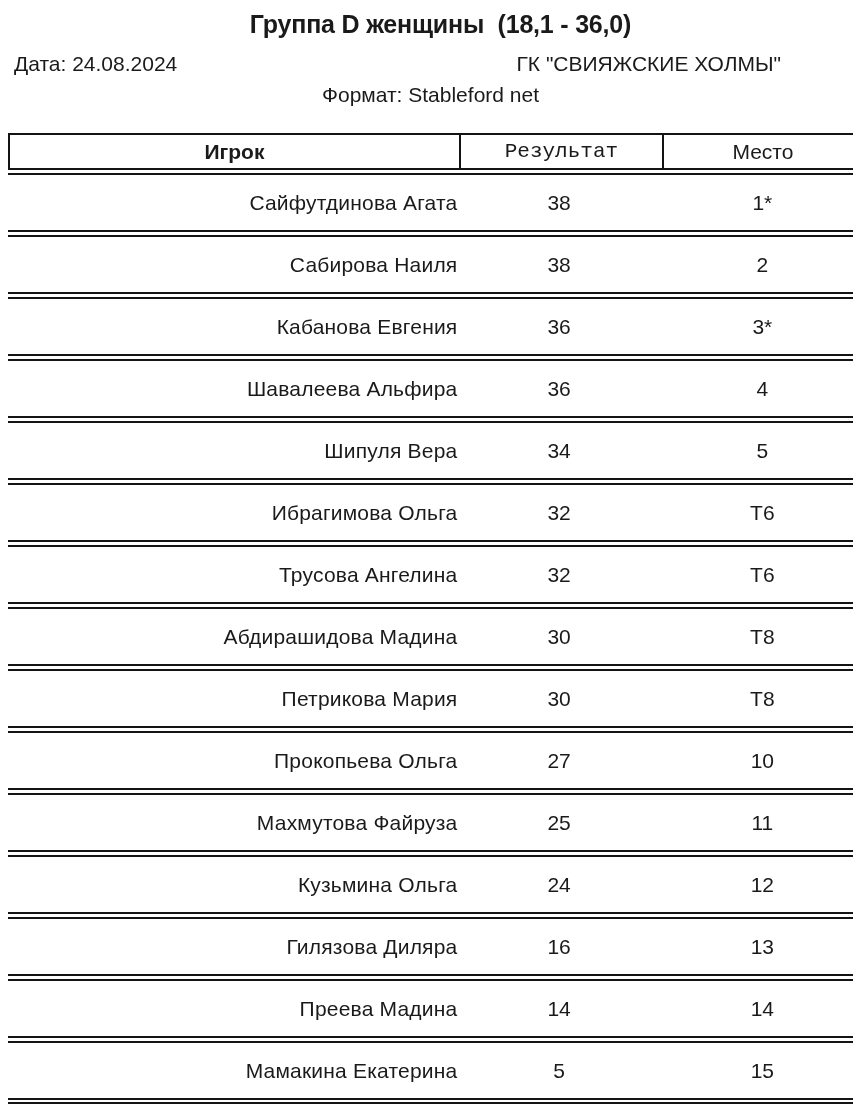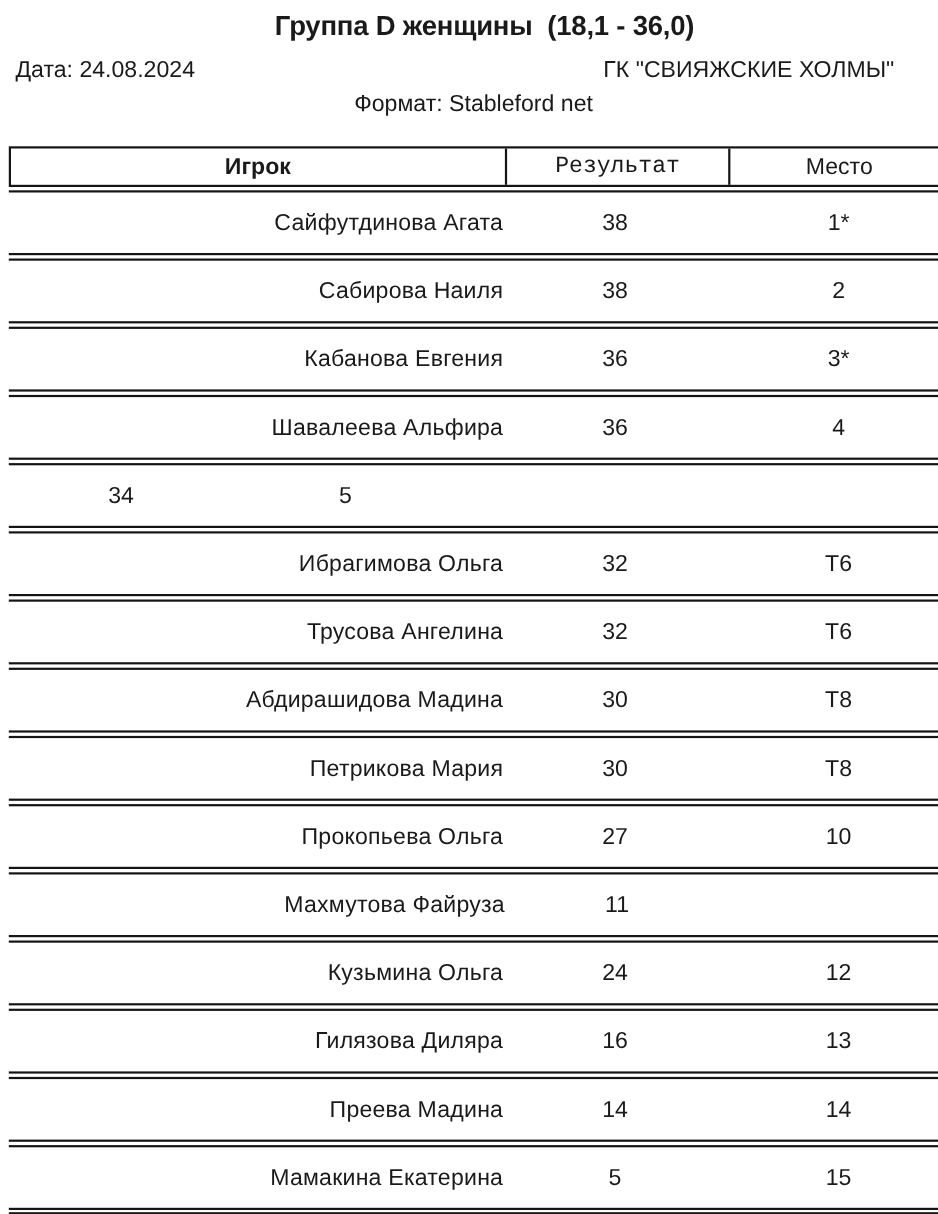--- a/index.html
+++ b/index.html
@@ -27,21 +27,21 @@
     transform: translateX(14px);
     letter-spacing: -0.2px;
   }
   .meta-row {
     margin-top: 13px;
     display: flex;
     justify-content: space-between;
     align-items: flex-end;
     font-size: 21px;
     padding-left: 14px;
-    padding-right: 40px;
+    padding-right: 72px;
   }
   .format-line {
     margin-top: 7px;
     text-align: center;
     font-size: 21px;
     transform: translateX(4px);
   }
   .table-wrap {
     position: absolute;
     left: 8px;
@@ -132,20 +132,21 @@
         <div class="cell player">Кабанова Евгения</div>
         <div class="cell result">36</div>
         <div class="cell place">3*</div>
       </div>
         <div class="row">
         <div class="cell player">Шавалеева Альфира</div>
         <div class="cell result">36</div>
         <div class="cell place">4</div>
       </div>
         <div class="row">
+        <div class="cell player">Шипуля Вера</div>
         <div class="cell result">34</div>
         <div class="cell place">5</div>
       </div>
         <div class="row">
         <div class="cell player">Ибрагимова Ольга</div>
         <div class="cell result">32</div>
         <div class="cell place">Т6</div>
       </div>
         <div class="row">
         <div class="cell player">Трусова Ангелина</div>
@@ -162,20 +163,21 @@
         <div class="cell result">30</div>
         <div class="cell place">Т8</div>
       </div>
         <div class="row">
         <div class="cell player">Прокопьева Ольга</div>
         <div class="cell result">27</div>
         <div class="cell place">10</div>
       </div>
         <div class="row">
         <div class="cell player">Махмутова Файруза</div>
+        <div class="cell result">25</div>
         <div class="cell place">11</div>
       </div>
         <div class="row">
         <div class="cell player">Кузьмина Ольга</div>
         <div class="cell result">24</div>
         <div class="cell place">12</div>
       </div>
         <div class="row">
         <div class="cell player">Гилязова Диляра</div>
         <div class="cell result">16</div>

